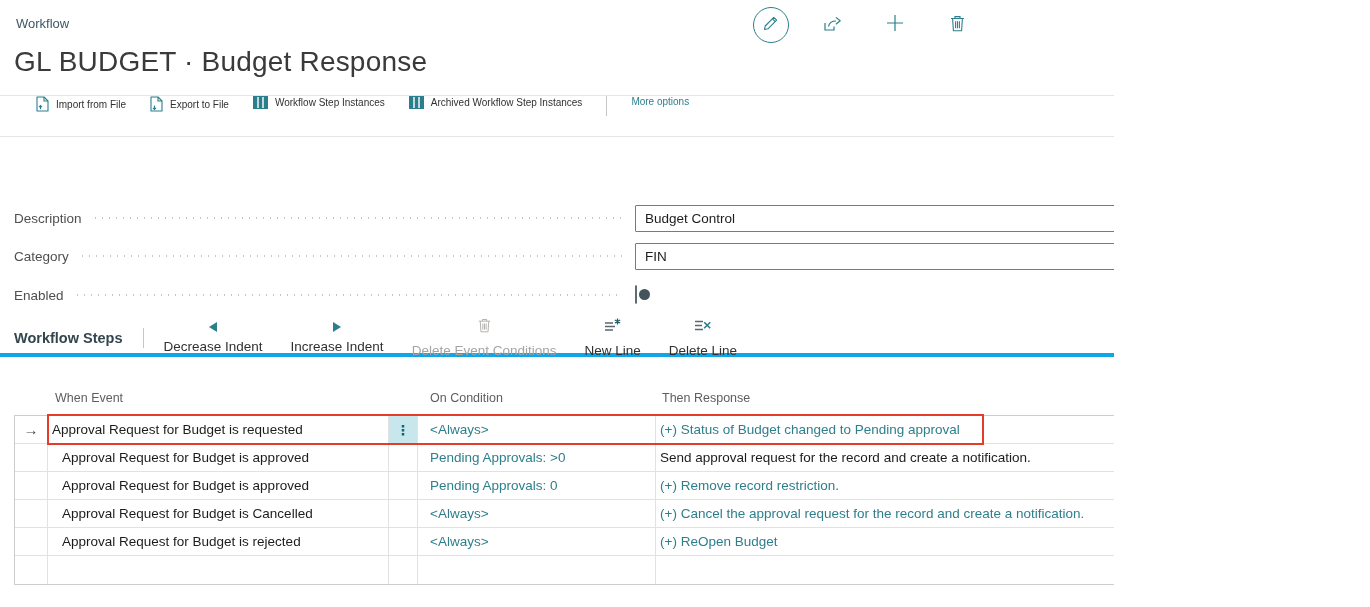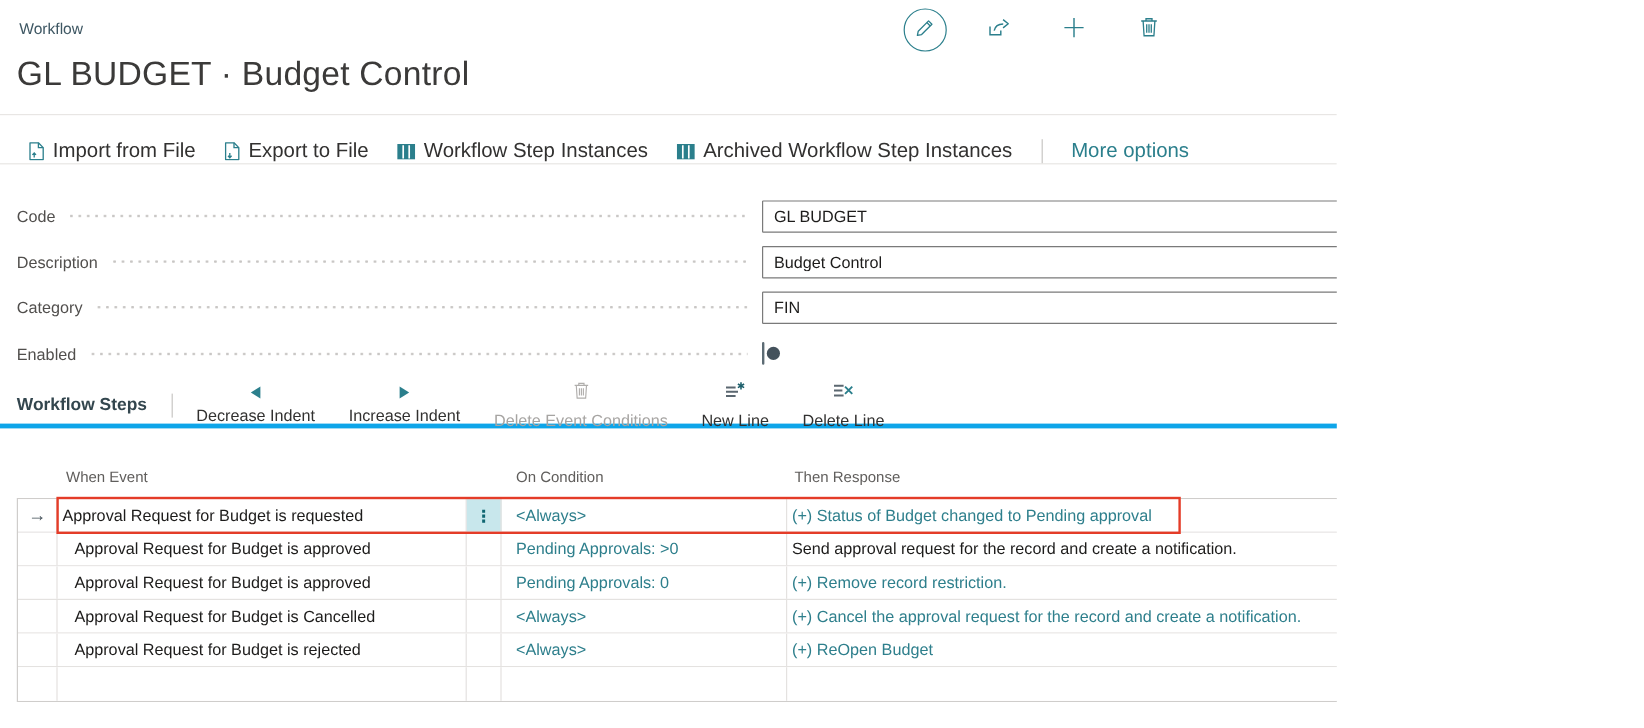--- a/index.html
+++ b/index.html
@@ -18,22 +18,22 @@
 
   .sys-actions{position:absolute;left:753px;top:6px;display:flex;align-items:center;gap:26px;height:38px;}
   .sys-actions .circ-btn{width:36px;height:36px;border:1px solid var(--accent);border-radius:50%;
     display:flex;align-items:center;justify-content:center;color:var(--accent);cursor:pointer;}
   .sys-actions .icon-btn{width:36px;height:36px;display:flex;align-items:center;justify-content:center;
     color:var(--accent);cursor:pointer;}
 
   .hr{position:absolute;left:0;right:0;height:1px;background:var(--separator);}
   .hr1{top:95px;}
 
-  .actionbar{position:absolute;left:0;right:0;top:96px;height:41px;display:flex;align-items:flex-end;
-    padding-left:24px;gap:24px;border-bottom:1px solid var(--separator);font-size:17px;color:#323130;}
+  .actionbar{position:absolute;left:0;right:0;top:96px;height:41px;display:flex;align-items:flex-start;
+    padding-left:36px;gap:24px;border-bottom:1px solid var(--separator);font-size:10px;color:#323130;}
   .ab-item{display:flex;align-items:center;gap:7px;cursor:pointer;white-space:nowrap;}
   .ab-item .ico{display:flex;align-items:center;color:var(--accent);}
   .vsep{width:1px;height:20px;background:#c8c6c4;}
   .ab-more{color:var(--accent);cursor:pointer;}
 
   .field-row{position:absolute;left:14px;width:1327px;height:28px;display:flex;align-items:center;}
   .field-row .lab{font-size:13.5px;color:#514f4d;white-space:nowrap;}
   .leader{flex:1;height:2px;margin:0 12px 0 10px;align-self:center;
     background-image:radial-gradient(circle,#c8c6c4 1px,transparent 1.1px);
     background-size:7px 2px;background-repeat:repeat-x;background-position:left center;}
@@ -116,21 +116,21 @@
     </div>
     <div class="icon-btn">
       <span>
         <svg width="15" height="17" viewBox="0 0 15 17">
             <path d="M1 3.5h13M5 3.5V1.6h5v1.9M2.6 3.5l.8 12.3h8.2l.8-12.3M5.6 6.2v7M7.5 6.2v7M9.4 6.2v7" fill="none" stroke="currentColor" stroke-width="1.1"></path>
           </svg>
       </span>
     </div>
   </div>
 
-  <h1 class="title">GL BUDGET · Budget Control</h1>
+  <h1 class="title">GL BUDGET · Budget Response</h1>
   <div class="hr hr1"></div>
 
   <div class="actionbar">
     <div class="ab-item">
       <span class="ico">
         <svg width="13" height="16" viewBox="0 0 13 16">
             <path d="M1 1h7l4 4v10H1z" fill="none" stroke="currentColor" stroke-width="1.1" stroke-linejoin="round"></path>
             <path d="M8 1v4h4" fill="none" stroke="currentColor" stroke-width="1.1"></path>
             <path d="M4.5 13.3V9.6M3 11.1l1.5-1.6L6 11.1" fill="none" stroke="currentColor" stroke-width="1.1"></path>
           </svg>
@@ -162,25 +162,20 @@
             <rect x="0" y="0" width="15" height="13" fill="currentColor"></rect>
             <path d="M5 1v11M10 1v11" stroke="#fff" stroke-width="1.4"></path>
           </svg>
       </span>
       <span>Archived Workflow Step Instances</span>
     </div>
     <div class="vsep"></div>
     <div class="ab-more">More options</div>
   </div>
 
-  <div class="field-row" style="top:166px;">
-    <span class="lab">Code</span>
-    <span class="leader"></span>
-    <span class="control"><input class="text-input" type="text" readonly="" value="GL BUDGET" style=""></span>
-  </div>
   <div class="field-row" style="top:204px;">
     <span class="lab">Description</span>
     <span class="leader"></span>
     <span class="control"><input class="text-input" type="text" readonly="" value="Budget Control" style=""></span>
   </div>
   <div class="field-row" style="top:242px;">
     <span class="lab">Category</span>
     <span class="leader"></span>
     <span class="control">
       <span class="select-box">

